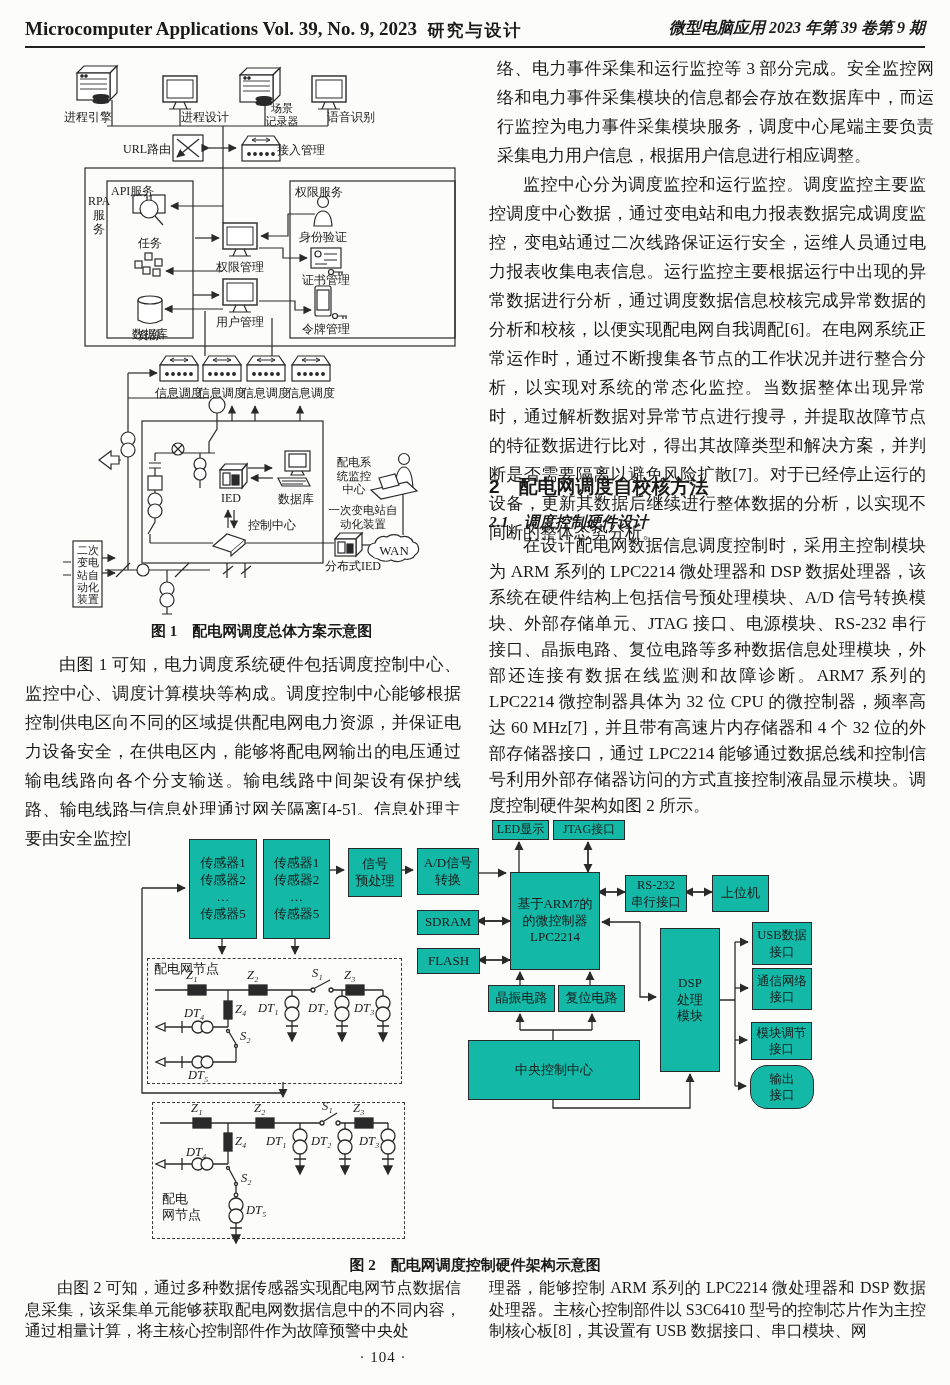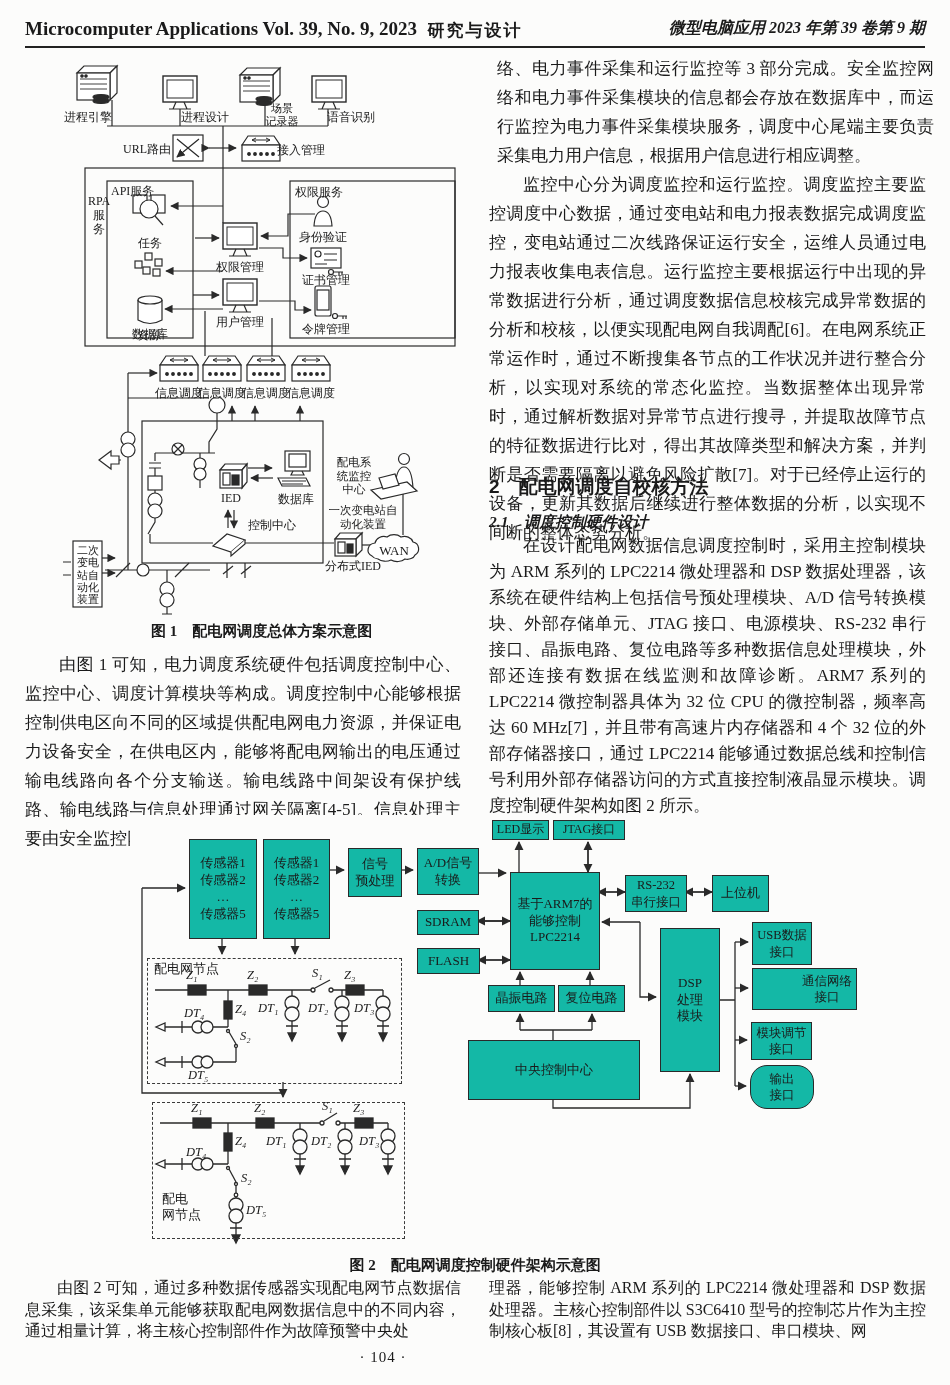--- a/index.html
+++ b/index.html
@@ -398,34 +398,34 @@
 传感器5</div>
     <div class="f2box" style="left:218px;top:33px;width:52px;height:47px;">信号
 预处理</div>
     <div class="f2box" style="left:287px;top:33px;width:60px;height:45px;">A/D信号
 转换</div>
     <div class="f2box" style="left:287px;top:95px;width:60px;height:23px;">SDRAM</div>
     <div class="f2box" style="left:287px;top:133px;width:61px;height:24px;">FLASH</div>
     <div class="f2box" style="left:362px;top:5px;width:55px;height:18px;font-size:12px;">LED显示</div>
     <div class="f2box" style="left:423px;top:5px;width:70px;height:18px;font-size:12px;">JTAG接口</div>
     <div class="f2box" style="left:380px;top:57px;width:88px;height:96px;">基于ARM7的
-能够控制
+的微控制器
 LPC2214</div>
     <div class="f2box" style="left:495px;top:60px;width:60px;height:35px;font-size:12.5px;">RS-232
 串行接口</div>
     <div class="f2box" style="left:582px;top:60px;width:55px;height:35px;">上位机</div>
     <div class="f2box" style="left:358px;top:170px;width:65px;height:25px;">晶振电路</div>
     <div class="f2box" style="left:428px;top:170px;width:65px;height:25px;">复位电路</div>
     <div class="f2box" style="left:338px;top:225px;width:170px;height:58px;">中央控制中心</div>
     <div class="f2box" style="left:530px;top:113px;width:58px;height:142px;">DSP
 处理
 模块</div>
     <div class="f2box" style="left:622px;top:107px;width:58px;height:41px;font-size:12.5px;">USB数据
 接口</div>
-    <div class="f2box" style="left:622px;top:153px;width:58px;height:40px;font-size:12.5px;padding-left:45px;">通信网络
+    <div class="f2box" style="left:622px;top:153px;width:58px;height:40px;font-size:12.5px;">通信网络
 接口</div>
     <div class="f2box" style="left:621px;top:207px;width:59px;height:36px;font-size:12.5px;">模块调节
 接口</div>
     <div class="f2box" style="left:620px;top:250px;width:62px;height:42px;font-size:12.5px;border-radius:17px;">输出
 接口</div>
 
     <div class="cl" style="left:56px;top:153px;">Z₁</div>
     <div class="cl" style="left:117px;top:153px;">Z₂</div>
     <div class="cl" style="left:182px;top:151px;">S₁</div>
     <div class="cl" style="left:214px;top:153px;">Z₃</div>

